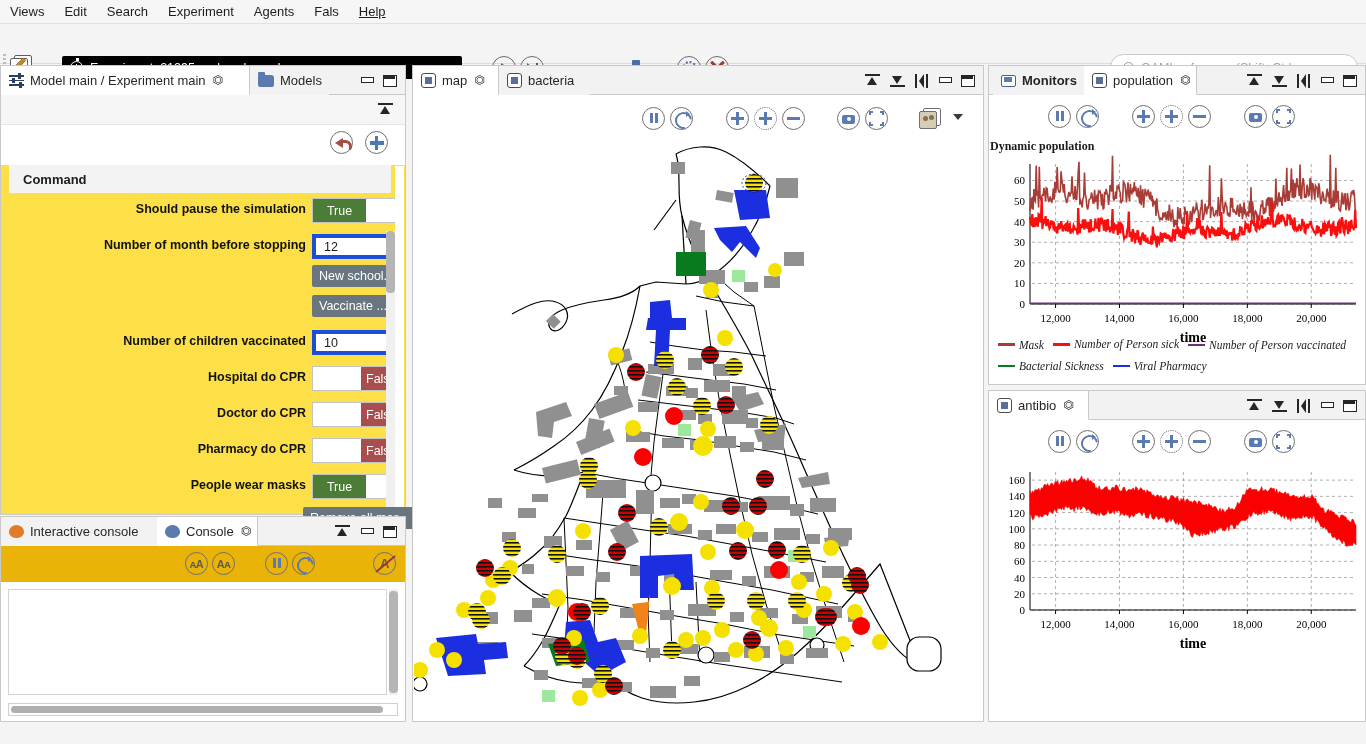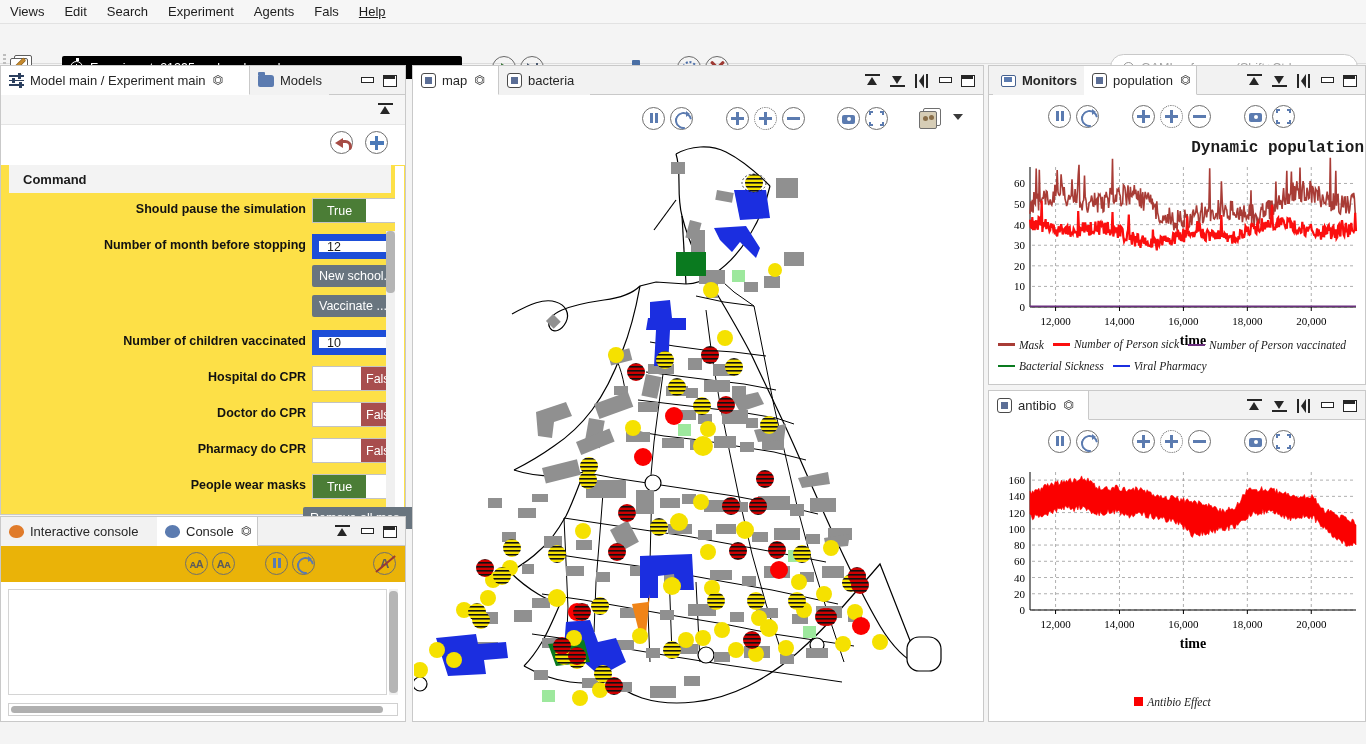--- a/index.html
+++ b/index.html
@@ -169,21 +169,21 @@
 
   .paramlist { position:absolute; left:8px; top:99px; width:390px; bottom:7px; overflow:hidden; }
   .prow { position:relative; height:36px; }
   .plabel { position:absolute; right:93px; top:9px; font-weight:bold; font-size:12.5px; text-align:right; color:#121212; white-space:nowrap; }
   .pctl { position:absolute; left:303px; top:5px; width:84px; height:25px; }
   .tog { width:84px; height:25px; display:flex; border:1px solid #c3c3c3; background:#fff; }
   .tog .on { flex:0 0 53px; background:#4b7d36; color:#fff; display:flex; align-items:center; justify-content:center; font-size:12.5px; }
   .tog .blank { flex:1; background:#fff; }
   .tog.off .blank { order:0; flex:0 0 48px; }
   .tog.off .offv { order:1; flex:1; background:#a84e4e; color:#fff; display:flex; align-items:center; padding-left:5px; font-size:12.5px; overflow:hidden; }
-  .num { width:84px; height:25px; border:7px solid #1d4ed8; background:#fff; display:flex; align-items:center; padding-left:8px; font-size:12.5px; }
+  .num { width:84px; height:25px; border:4px solid #1d4ed8; background:#fff; display:flex; align-items:center; padding-left:8px; font-size:12.5px; }
   .cmdhdr { position:absolute; left:8px; top:99px; width:382px; height:28px; background:#f3f3f3;
             display:flex; align-items:center; padding-left:14px; font-weight:bold; font-size:13px; }
   .btnpill { position:absolute; height:22px; background:#69757f; color:#fff; display:flex; align-items:center;
              padding:0 7px; font-size:12.5px; border-radius:2px; white-space:nowrap; overflow:hidden; }
   .vscroll { position:absolute; width:9px; background:#f0f0f0; }
   .vscroll .thumb { position:absolute; left:0; width:9px; background:#b5b5b5; border-radius:4px; }
 
   
   #consolepanel { left:0px; top:516px; width:406px; height:206px; }
   .consoletools { position:relative; height:36px; background:#eab308; }
@@ -197,21 +197,21 @@
   .hscroll .thumb { position:absolute; left:2px; top:2px; right:14px; bottom:2px; background:#b0b0b0; border-radius:5px; }
 
   
   #mappanel { left:412px; top:65px; width:572px; height:657px; }
   .disptools { position:relative; height:46px; background:#fff; }
   .mapcanvas { position:absolute; left:1px; top:76px; right:1px; bottom:1px; background:#fff; overflow:hidden; }
 
   
   #poppanel { left:988px; top:65px; width:378px; height:320px; }
   #antipanel { left:988px; top:390px; width:378px; height:332px; }
-  .charttitle { text-align:right; font-family:Liberation Mono, monospace; font-weight:bold; font-size:16px; margin-top:2px; }
+  .charttitle { text-align:left; font-family:Liberation Serif, serif; font-weight:bold; font-size:12px; margin-top:2px; }
   .chartwrap { position:absolute; left:1px; right:1px; top:71px; bottom:1px; background:#fff; }
 
   
   .statusbar { position:absolute; left:0; bottom:0; width:1366px; height:22px; background:#f4f4f4; }
   .memwidget { position:absolute; left:884px; bottom:0px; height:22px; display:flex; align-items:center; }
   .memgrip { width:3px; height:16px; background-image: repeating-linear-gradient(to bottom,#bdbdbd 0 2px,transparent 2px 4px); margin:0 4px; }
   .membar { width:124px; height:22px; background:#fff; border:1px solid #d0d0d0; position:relative;
             display:flex; align-items:center; justify-content:center; font-size:12px; color:#1b1b1b; }
   .membar .fill { position:absolute; left:0; top:0; bottom:0; background:#adadad; }
   .membar .lbl { position:relative; z-index:2; }
@@ -1043,23 +1043,17 @@
           <line x1="257.3333333333333" y1="148" x2="257.3333333333333" y2="152" stroke="#000" stroke-width="1"></line>
           <text x="257.3333333333333" y="166" text-anchor="middle" font-family="Liberation Serif, serif" font-size="11" fill="#000">18,000</text>
           <line x1="321.2549019607843" y1="10" x2="321.2549019607843" y2="148" stroke="#9a9a9a" stroke-width="0.8" stroke-dasharray="3 3"></line>
           <line x1="321.2549019607843" y1="148" x2="321.2549019607843" y2="152" stroke="#000" stroke-width="1"></line>
           <text x="321.2549019607843" y="166" text-anchor="middle" font-family="Liberation Serif, serif" font-size="11" fill="#000">20,000</text>
           <line x1="40" y1="10" x2="40" y2="148" stroke="#000" stroke-width="1"></line>
           <line x1="40" y1="148" x2="366" y2="148" stroke="#000" stroke-width="1"></line>
           <polygon points="40.0,29.3 41.3,32.0 42.5,28.8 43.8,30.6 45.0,27.7 46.3,27.7 47.6,28.0 48.8,26.2 50.1,29.4 51.3,25.8 52.6,26.6 53.8,23.4 55.1,22.0 56.4,24.1 57.6,21.5 58.9,24.4 60.1,23.0 61.4,20.8 62.7,21.9 63.9,23.7 65.2,19.4 66.4,20.0 67.7,18.8 68.9,23.3 70.2,21.8 71.5,18.1 72.7,20.4 74.0,18.7 75.2,20.6 76.5,18.2 77.8,19.7 79.0,17.4 80.3,16.3 81.5,20.3 82.8,20.5 84.1,16.5 85.3,16.9 86.6,19.8 87.8,18.5 89.1,18.1 90.3,16.7 91.6,13.9 92.9,17.9 94.1,16.7 95.4,17.9 96.6,19.5 97.9,15.9 99.2,19.6 100.4,18.4 101.7,19.2 102.9,21.5 104.2,21.0 105.5,26.1 106.7,25.4 108.0,27.5 109.2,23.8 110.5,28.0 111.7,27.8 113.0,27.5 114.3,25.8 115.5,24.9 116.8,24.5 118.0,27.7 119.3,27.9 120.6,28.7 121.8,25.7 123.1,25.1 124.3,26.4 125.6,23.1 126.8,23.1 128.1,24.9 129.4,28.8 130.6,29.1 131.9,29.0 133.1,25.5 134.4,25.1 135.7,29.0 136.9,29.8 138.2,27.8 139.4,27.3 140.7,27.9 142.0,27.5 143.2,25.8 144.5,28.9 145.7,24.7 147.0,25.6 148.2,29.1 149.5,27.4 150.8,25.5 152.0,27.0 153.3,28.6 154.5,28.0 155.8,31.2 157.1,27.7 158.3,29.4 159.6,29.7 160.8,30.0 162.1,33.4 163.4,32.4 164.6,34.8 165.9,34.6 167.1,32.8 168.4,33.4 169.6,35.4 170.9,33.2 172.2,36.3 173.4,36.1 174.7,35.6 175.9,34.3 177.2,37.9 178.5,38.1 179.7,37.2 181.0,33.5 182.2,33.5 183.5,34.3 184.7,35.7 186.0,36.2 187.3,34.3 188.5,38.0 189.8,40.0 191.0,36.4 192.3,38.3 193.6,35.6 194.8,40.4 196.1,38.0 197.3,36.7 198.6,38.6 199.9,39.9 201.1,39.0 202.4,41.3 203.6,39.1 204.9,38.6 206.1,40.1 207.4,43.1 208.7,38.7 209.9,39.6 211.2,41.0 212.4,43.1 213.7,42.8 215.0,43.3 216.2,42.0 217.5,45.0 218.7,41.4 220.0,43.6 221.3,43.5 222.5,46.1 223.8,44.9 225.0,44.2 226.3,45.6 227.5,47.9 228.8,49.4 230.1,46.1 231.3,50.3 232.6,46.8 233.8,48.5 235.1,51.1 236.4,48.1 237.6,48.0 238.9,44.9 240.1,47.6 241.4,46.8 242.6,46.8 243.9,48.0 245.2,46.8 246.4,43.9 247.7,40.0 248.9,42.4 250.2,40.6 251.5,37.0 252.7,32.5 254.0,32.7 255.2,32.7 256.5,27.3 257.8,28.5 259.0,26.3 260.3,25.8 261.5,27.4 262.8,27.7 264.0,27.5 265.3,27.4 266.6,27.5 267.8,29.9 269.1,29.2 270.3,28.1 271.6,24.5 272.9,28.9 274.1,28.4 275.4,27.3 276.6,29.1 277.9,29.4 279.2,28.1 280.4,25.9 281.7,25.9 282.9,26.9 284.2,26.3 285.4,30.9 286.7,26.8 288.0,32.0 289.2,29.6 290.5,30.2 291.7,31.0 293.0,31.9 294.3,30.8 295.5,29.8 296.8,33.0 298.0,31.0 299.3,33.4 300.5,34.8 301.8,34.3 303.1,33.1 304.3,33.5 305.6,34.7 306.8,34.6 308.1,36.1 309.4,35.7 310.6,34.5 311.9,35.0 313.1,35.1 314.4,32.5 315.7,36.8 316.9,34.9 318.2,35.6 319.4,36.1 320.7,36.0 321.9,32.5 323.2,34.6 324.5,36.8 325.7,36.1 327.0,41.9 328.2,41.3 329.5,43.7 330.8,45.9 332.0,45.9 333.3,46.0 334.5,50.4 335.8,51.2 337.1,48.9 338.3,47.1 339.6,50.1 340.8,48.1 342.1,49.8 343.3,50.1 344.6,51.4 345.9,52.8 347.1,53.1 348.4,55.2 349.6,56.5 350.9,53.0 352.2,53.0 353.4,53.6 354.7,54.5 355.9,55.0 357.2,58.0 358.4,58.3 359.7,59.4 361.0,60.5 362.2,57.0 363.5,57.8 364.7,61.6 366.0,63.0 366.0,83.0 364.7,81.4 363.5,80.7 362.2,84.0 361.0,82.7 359.7,84.1 358.4,83.6 357.2,84.2 355.9,84.2 354.7,80.0 353.4,78.4 352.2,81.8 350.9,79.1 349.6,77.4 348.4,76.6 347.1,78.3 345.9,76.7 344.6,74.8 343.3,75.8 342.1,74.9 340.8,70.6 339.6,70.9 338.3,70.6 337.1,66.9 335.8,67.4 334.5,64.6 333.3,66.4 332.0,64.6 330.8,64.7 329.5,61.3 328.2,59.0 327.0,57.2 325.7,60.9 324.5,54.5 323.2,53.4 321.9,57.4 320.7,54.0 319.4,56.8 318.2,56.3 316.9,54.0 315.7,54.5 314.4,55.8 313.1,52.6 311.9,56.5 310.6,56.1 309.4,56.2 308.1,55.5 306.8,56.3 305.6,57.3 304.3,55.6 303.1,56.4 301.8,55.4 300.5,59.0 299.3,55.3 298.0,57.8 296.8,55.0 295.5,53.2 294.3,56.8 293.0,52.7 291.7,55.3 290.5,54.0 289.2,51.8 288.0,52.7 286.7,49.5 285.4,52.1 284.2,51.9 282.9,48.5 281.7,49.0 280.4,49.2 279.2,47.8 277.9,48.7 276.6,51.3 275.4,48.6 274.1,52.4 272.9,47.3 271.6,52.4 270.3,51.8 269.1,52.1 267.8,53.5 266.6,51.3 265.3,52.1 264.0,49.6 262.8,50.6 261.5,54.1 260.3,54.7 259.0,51.5 257.8,56.9 256.5,57.6 255.2,58.7 254.0,58.2 252.7,58.4 251.5,58.5 250.2,59.7 248.9,61.5 247.7,63.4 246.4,62.1 245.2,66.7 243.9,66.9 242.6,62.8 241.4,62.7 240.1,63.0 238.9,68.8 237.6,63.9 236.4,66.1 235.1,68.9 233.8,68.4 232.6,68.4 231.3,65.2 230.1,66.4 228.8,65.6 227.5,68.8 226.3,67.3 225.0,71.4 223.8,67.4 222.5,70.8 221.3,69.7 220.0,67.2 218.7,72.7 217.5,71.2 216.2,72.8 215.0,73.1 213.7,69.8 212.4,73.7 211.2,69.6 209.9,74.2 208.7,73.5 207.4,72.7 206.1,72.4 204.9,70.4 203.6,72.2 202.4,75.4 201.1,74.2 199.9,70.1 198.6,67.0 197.3,68.8 196.1,67.3 194.8,63.5 193.6,67.6 192.3,63.4 191.0,62.1 189.8,59.7 188.5,63.1 187.3,59.3 186.0,62.3 184.7,60.3 183.5,57.6 182.2,56.9 181.0,59.7 179.7,56.0 178.5,59.2 177.2,60.2 175.9,60.2 174.7,56.4 173.4,54.8 172.2,56.6 170.9,55.1 169.6,56.9 168.4,57.7 167.1,54.8 165.9,53.8 164.6,56.8 163.4,57.5 162.1,56.2 160.8,51.5 159.6,51.9 158.3,56.4 157.1,55.7 155.8,55.8 154.5,50.5 153.3,50.6 152.0,53.9 150.8,51.6 149.5,50.6 148.2,50.6 147.0,51.9 145.7,51.1 144.5,53.8 143.2,55.0 142.0,52.5 140.7,53.9 139.4,56.3 138.2,52.8 136.9,53.4 135.7,51.6 134.4,53.7 133.1,52.6 131.9,50.6 130.6,53.4 129.4,48.2 128.1,48.8 126.8,49.9 125.6,47.5 124.3,52.2 123.1,48.3 121.8,50.8 120.6,51.4 119.3,51.4 118.0,47.5 116.8,51.4 115.5,52.5 114.3,53.3 113.0,53.3 111.7,52.0 110.5,49.2 109.2,53.9 108.0,50.0 106.7,53.3 105.5,52.1 104.2,51.9 102.9,50.0 101.7,51.9 100.4,49.2 99.2,47.7 97.9,46.7 96.6,48.8 95.4,46.0 94.1,44.9 92.9,44.2 91.6,46.9 90.3,47.8 89.1,43.3 87.8,48.0 86.6,44.4 85.3,46.0 84.1,49.7 82.8,46.0 81.5,47.4 80.3,47.4 79.0,44.0 77.8,46.2 76.5,44.9 75.2,43.8 74.0,48.0 72.7,45.3 71.5,47.7 70.2,46.2 68.9,47.1 67.7,45.8 66.4,50.4 65.2,47.3 63.9,48.1 62.7,51.8 61.4,50.4 60.1,48.9 58.9,50.2 57.6,54.0 56.4,52.5 55.1,52.3 53.8,53.0 52.6,54.7 51.3,54.9 50.1,53.5 48.8,55.6 47.6,53.3 46.3,53.6 45.0,52.6 43.8,56.9 42.5,57.8 41.3,53.6 40.0,51.9" fill="#fb0000" stroke="#fb0000" stroke-width="0.6"></polygon>
           <text x="203" y="186" text-anchor="middle" font-family="Liberation Serif, serif" font-size="14" font-weight="bold" fill="#000">time</text>
         </svg>
-      <div class="legend" style="position:absolute; left:0; right:0; bottom:12px; text-align:center;">
-        <span class="leg-item">
-            <i class="leg-sq" style="background:#fb0000;"></i>
-            <span>Antibio Effect</span>
-          </span>
-      </div>
     </div>
   </div>
 
 
 </div>
 
 </body></html>

